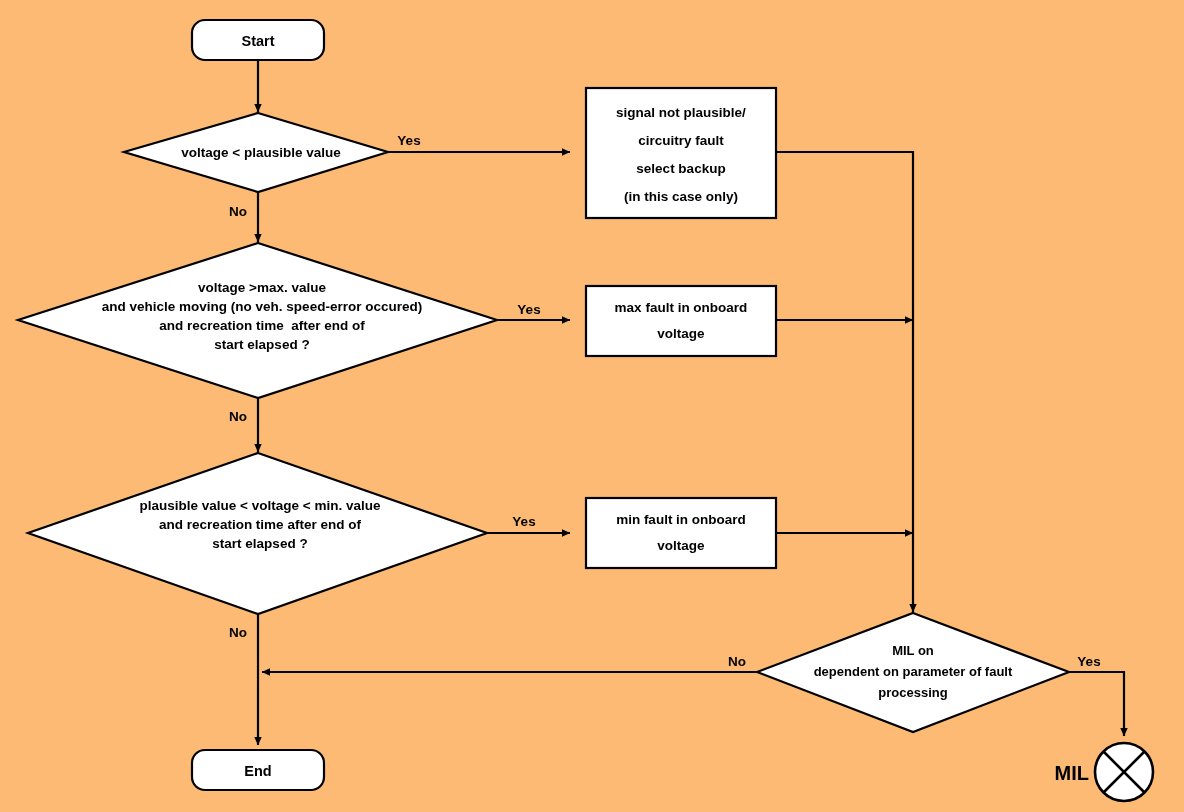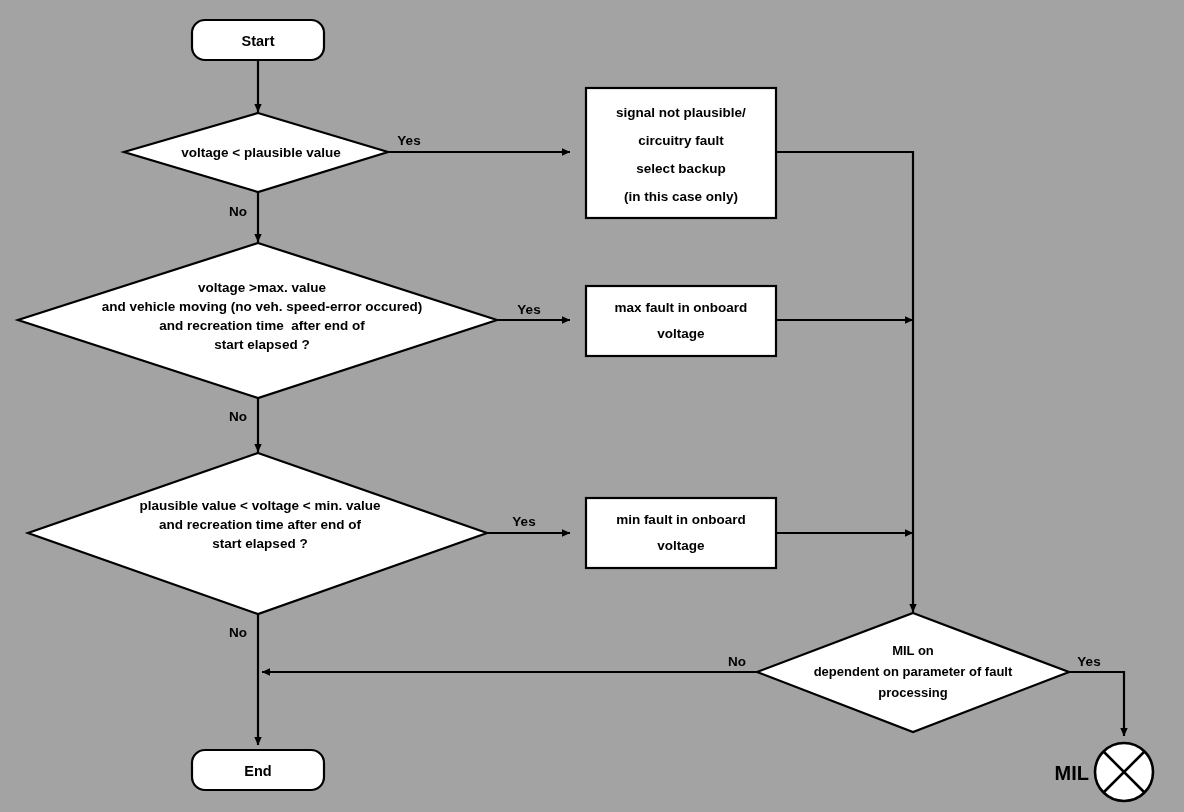--- a/index.html
+++ b/index.html
@@ -10,21 +10,21 @@
   body {
     width: 1184px;
     height: 812px;
     font-family: "Liberation Sans", sans-serif;
     overflow: hidden;
   }
   #diagram-root {
     position: relative;
     width: 1184px;
     height: 812px;
-    background: #a3a3a3;
+    background: #fdba74;
   }
   svg.flow-canvas {
     position: absolute;
     top: 0;
     left: 0;
     width: 1184px;
     height: 812px;
     display: block;
   }
   .shape-stroke {

